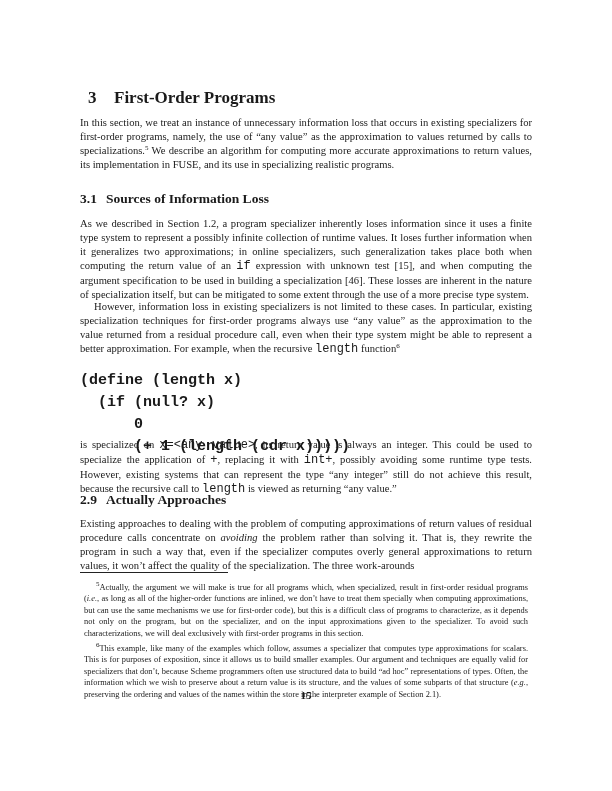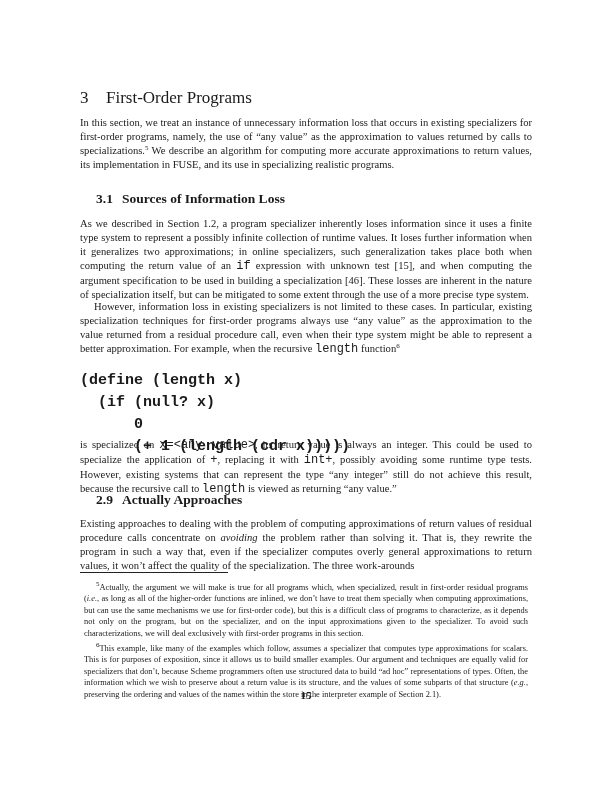--- a/index.html
+++ b/index.html
@@ -1,21 +1,21 @@
 <!DOCTYPE html>
 <html><head>
 <meta charset="utf-8">
 <style>
   html, body { margin: 0; padding: 0; background: #ffffff; }
   body { width: 612px; height: 791px; position: relative; overflow: hidden;
          font-family: "Liberation Serif", "DejaVu Serif", serif; color: #1a1a1a; }
   .page { position: absolute; left: 80px; top: 0; width: 452px; }
-  .h1 { position: absolute; top: 88px; left: 0; font-weight: normal; font-size: 17px; }
+  .h1 { position: absolute; top: 88px; left: 8px; font-weight: bold; font-size: 17px; }
   .h1 .num { display: inline-block; width: 26px; }
-  .h2 { font-weight: bold; font-size: 13.5px; position: absolute; left: 0; margin-left: 16px; }
+  .h2 { font-weight: bold; font-size: 13.5px; position: absolute; left: 0; }
   .h2 .num { display: inline-block; width: 26px; }
   .para { position: absolute; left: 0; width: 452px; font-size: 10.6px; line-height: 13.9px;
           text-align: justify; }
   .indent { text-indent: 14px; }
   code, .mono { font-family: Liberation Mono, monospace; font-size: 12px; }
   .code { position: absolute; left: 0; top: 370px; font-family: "Liberation Mono", "DejaVu Sans Mono", monospace;
           font-size: 15px; line-height: 22px; white-space: pre; font-weight: bold; }
   sup { font-size: 7px; vertical-align: 4px; line-height: 0; }
   .rule { position: absolute; left: 0; top: 572px; width: 148px; border-top: 0.8px solid #222; }
   .fn { position: absolute; left: 0; width: 452px; font-size: 8.4px; line-height: 11.4px; text-align: justify; }

